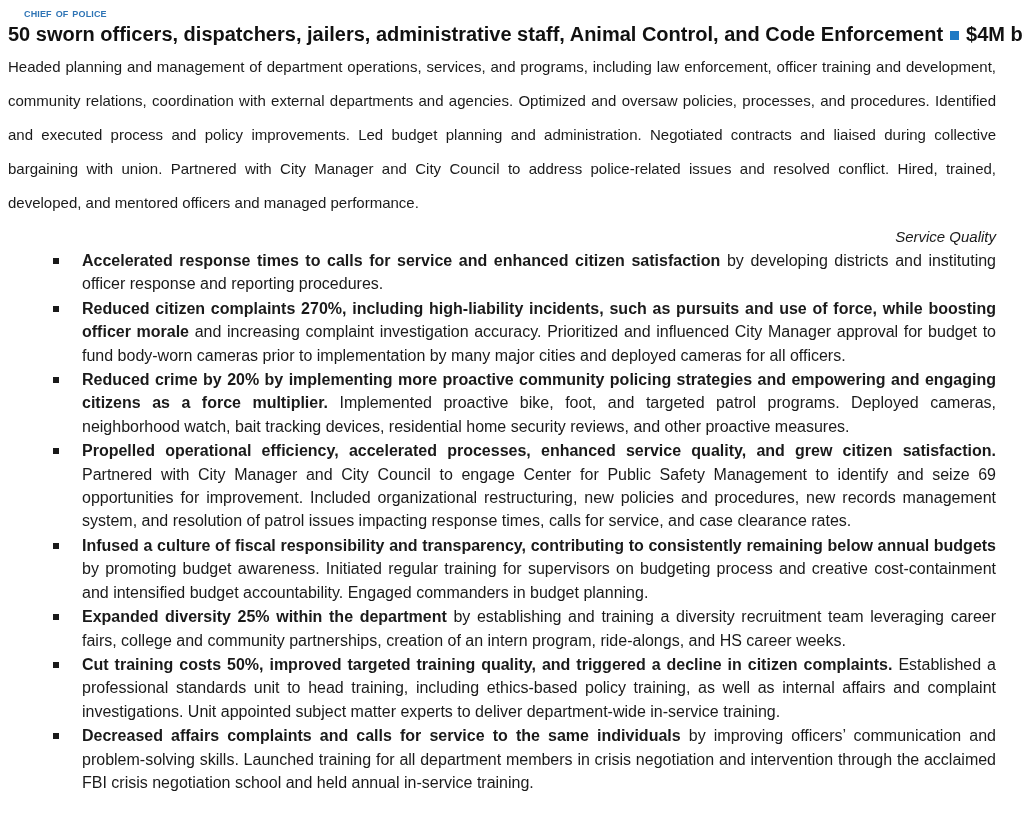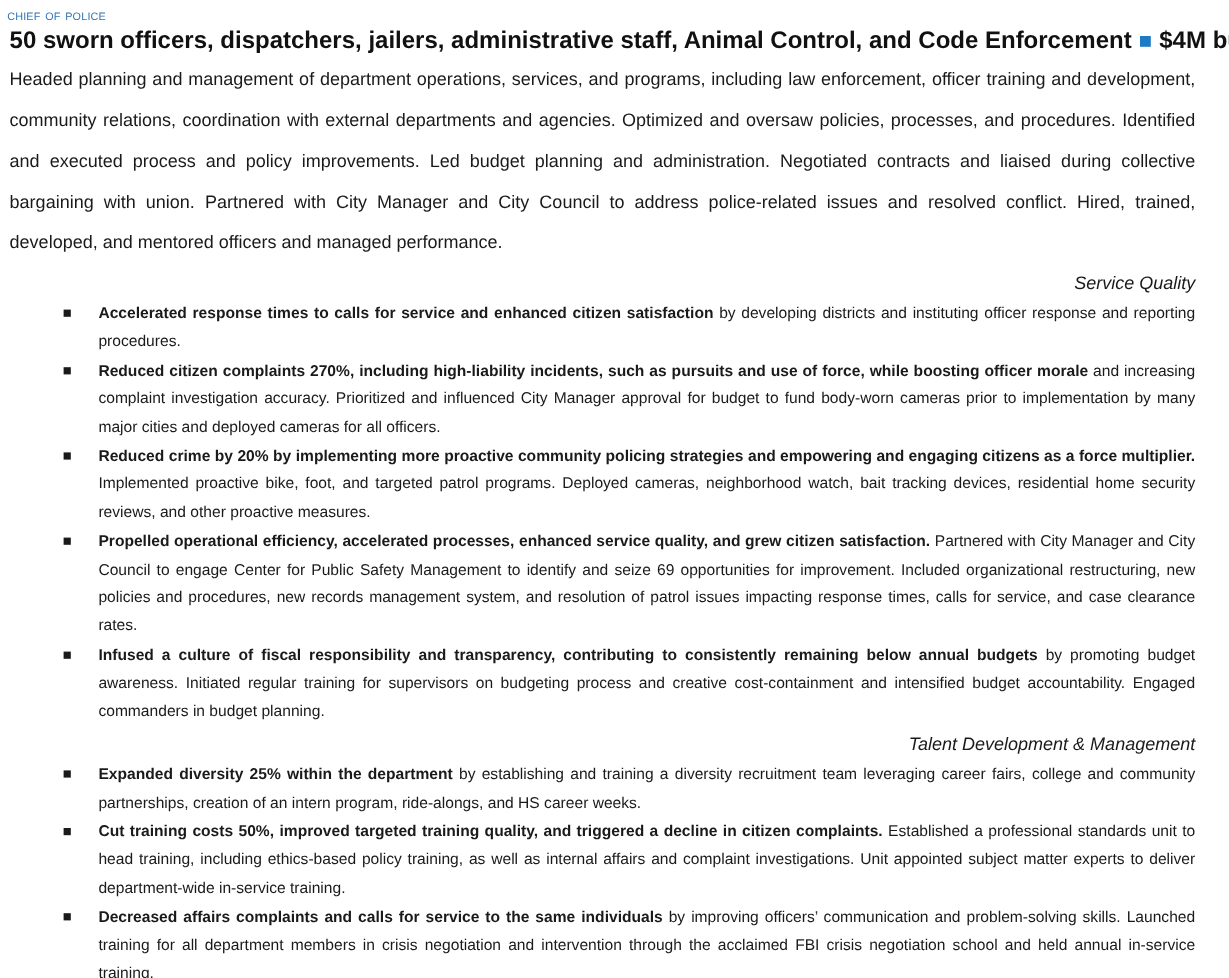--- a/index.html
+++ b/index.html
@@ -18,25 +18,25 @@
     width: 1024px;
     height: 815px;
     box-sizing: border-box;
     padding: 2px 28px 0 6px;
     position: relative;
   }
 
   
   .job-title {
     color: #2E74B5;
-    font-weight: normal;
+    font-weight: bold;
     font-size: 13.5px;
     letter-spacing: 0.15px;
     line-height: 17px;
-    margin: 2px 0 0 0;
+    margin: 2px 0 0 18px;
     font-variant: small-caps;
     text-transform: lowercase;
   }
   .job-title::first-letter { font-size: 13.5px; }
 
   
   .scope-line {
     font-size: 20px;
     font-weight: bold;
     line-height: 20px;
@@ -77,21 +77,21 @@
   
   ul.bullets {
     list-style: none;
     margin: 0;
     padding: 0;
   }
   ul.bullets > li {
     position: relative;
     padding-left: 76px;
     margin: 0 0 1px 0;
-    font-size: 13px;
+    font-size: 16px;
     line-height: 23.4px;
     text-align: justify;
     text-justify: inter-word;
     color: #1a1a1a;
   }
   ul.bullets > li::before {
     content: "";
     position: absolute;
     left: 47px;
     top: 9px;
@@ -118,21 +118,20 @@
       <div class="subhead">Service Quality</div>
       <ul class="bullets">
         <li><span class="lead">Accelerated response times to calls for service and enhanced citizen satisfaction</span><span> by developing districts and instituting officer response and reporting procedures.</span></li>
         <li><span class="lead">Reduced citizen complaints 270%, including high-liability incidents, such as pursuits and use of force, while boosting officer morale</span><span> and increasing complaint investigation accuracy. Prioritized and influenced City Manager approval for budget to fund body-worn cameras prior to implementation by many major cities and deployed cameras for all officers.</span></li>
         <li><span class="lead">Reduced crime by 20% by implementing more proactive community policing strategies and empowering and engaging citizens as a force multiplier.</span><span> Implemented proactive bike, foot, and targeted patrol programs. Deployed cameras, neighborhood watch, bait tracking devices, residential home security reviews, and other proactive measures.</span></li>
       </ul>
       <ul class="bullets">
         <li><span class="lead">Propelled operational efficiency, accelerated processes, enhanced service quality, and grew citizen satisfaction.</span><span> Partnered with City Manager and City Council to engage Center for Public Safety Management to identify and seize 69 opportunities for improvement. Included organizational restructuring, new policies and procedures, new records management system, and resolution of patrol issues impacting response times, calls for service, and case clearance rates.</span></li>
         <li><span class="lead">Infused a culture of fiscal responsibility and transparency, contributing to consistently remaining below annual budgets</span><span> by promoting budget awareness. Initiated regular training for supervisors on budgeting process and creative cost-containment and intensified budget accountability. Engaged commanders in budget planning.</span></li>
       </ul>
-      <div class="subhead">Talent Development &amp; Management</div>
       <ul class="bullets">
         <li><span class="lead">Expanded diversity 25% within the department</span><span> by establishing and training a diversity recruitment team leveraging career fairs, college and community partnerships, creation of an intern program, ride-alongs, and HS career weeks.</span></li>
         <li><span class="lead">Cut training costs 50%, improved targeted training quality, and triggered a decline in citizen complaints.</span><span> Established a professional standards unit to head training, including ethics-based policy training, as well as internal affairs and complaint investigations. Unit appointed subject matter experts to deliver department-wide in-service training.</span></li>
         <li><span class="lead">Decreased affairs complaints and calls for service to the same individuals</span><span> by improving officers’ communication and problem-solving skills. Launched training for all department members in crisis negotiation and intervention through the acclaimed FBI crisis negotiation school and held annual in-service training.</span></li>
       </ul>
     </div>
 
 </div>
 
 </body></html>

